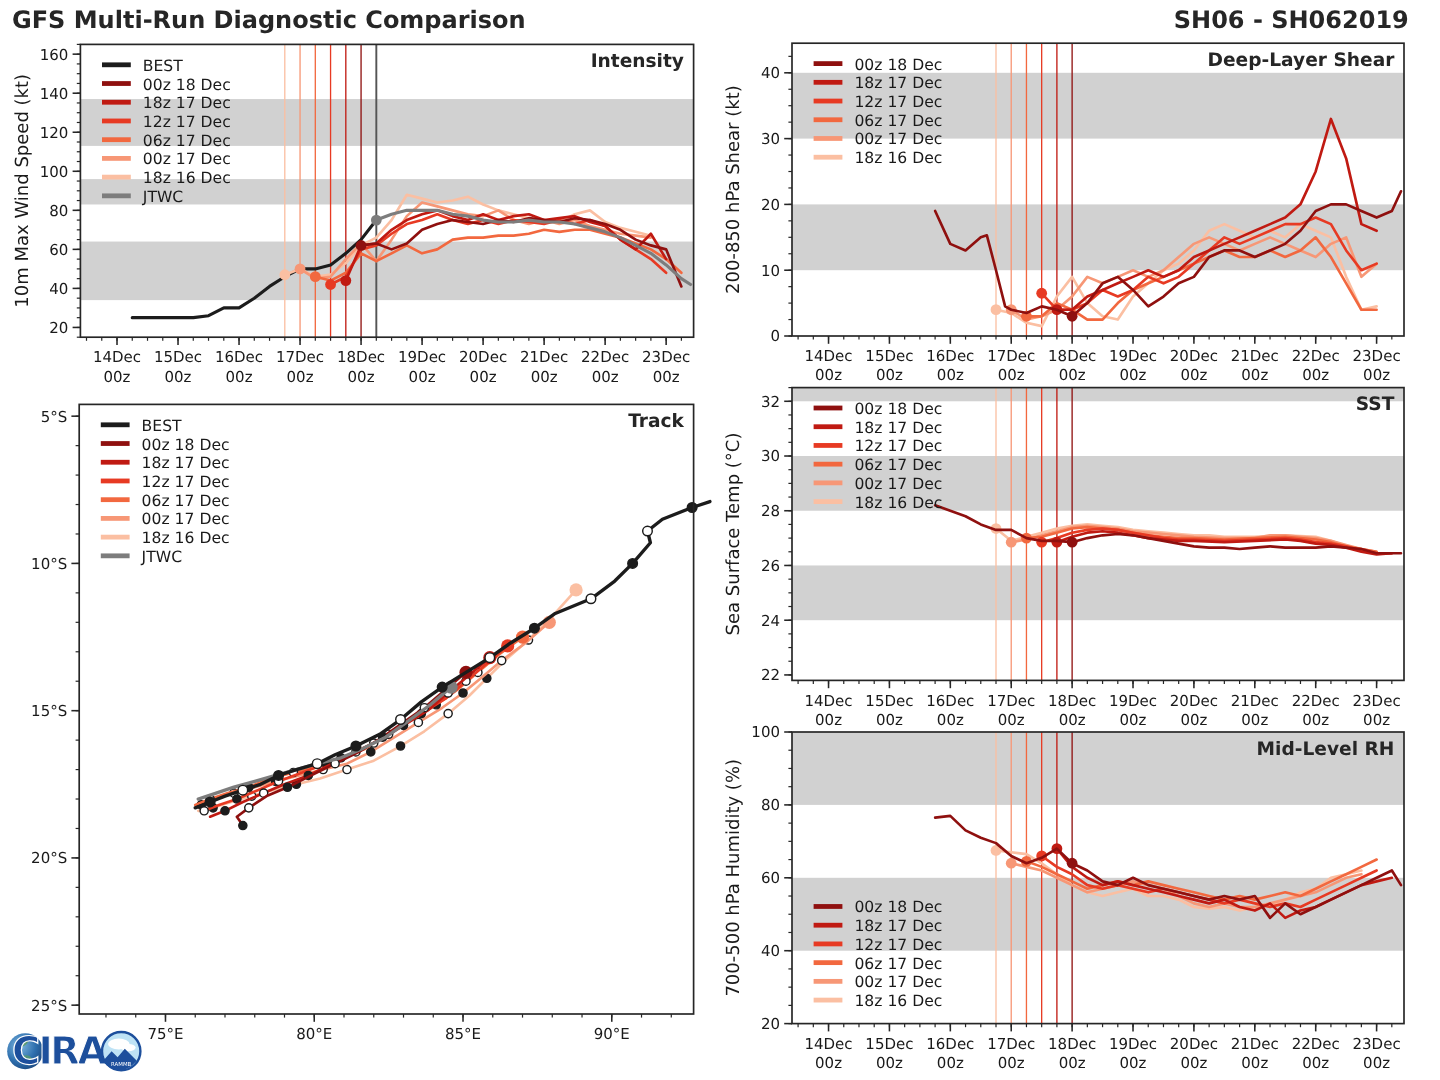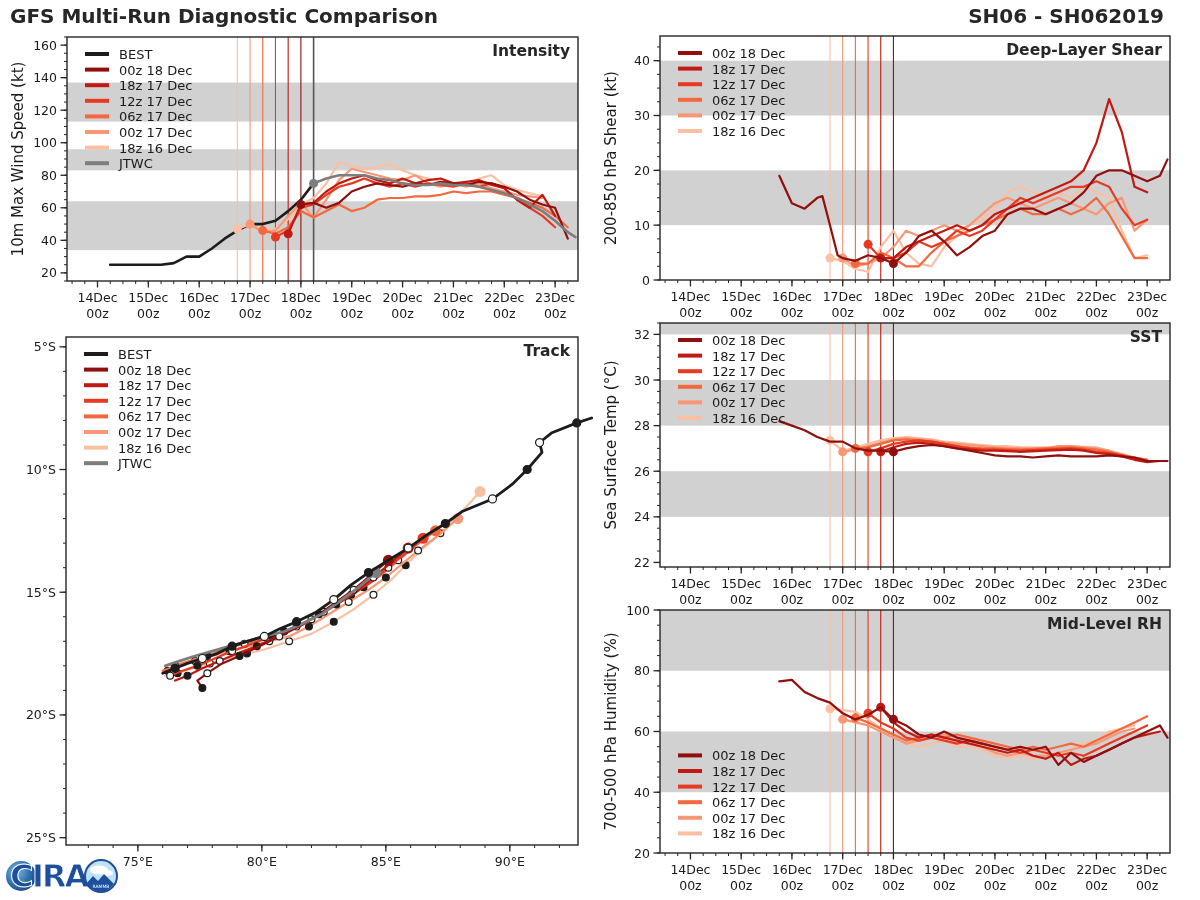--- a/index.html
+++ b/index.html
@@ -1,20 +1,20 @@
 <!DOCTYPE html>
 <html><head>
 <meta charset="utf-8">
 <style>
   html,body{margin:0;padding:0;background:#ffffff;}
   #frame{position:relative;width:1200px;height:900px;background:#ffffff;overflow:hidden;
          font-family:"DejaVu Sans","Liberation Sans",sans-serif;color:#1a1a1a;}
   .hdr{position:absolute;top:4px;font-weight:bold;font-size:20px;color:#262626;white-space:nowrap;}
   #main-title{left:10px;}
-  #storm-id{right:36px;text-align:center;}
+  #storm-id{right:26px;text-align:center;}
   svg text{font-family:"DejaVu Sans","Liberation Sans",sans-serif;}
   .ticklab{font-size:12.5px;fill:#1a1a1a;}
   .ylab{font-size:15px;fill:#1a1a1a;}
   .ptitle{font-size:15.5px;font-weight:bold;fill:#262626;}
   .leglab{font-size:13px;fill:#1a1a1a;}
   #cira-logo{position:absolute;left:4px;top:846px;}
 </style>
 </head>
 <body>
 

